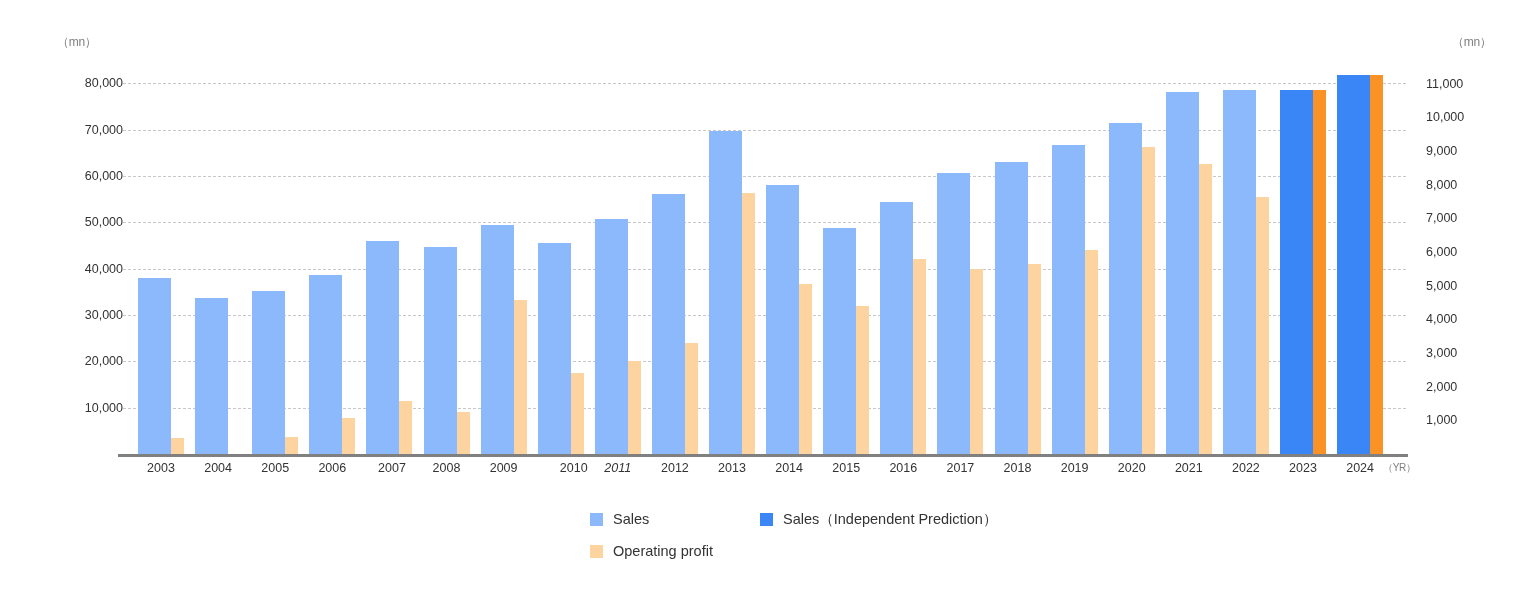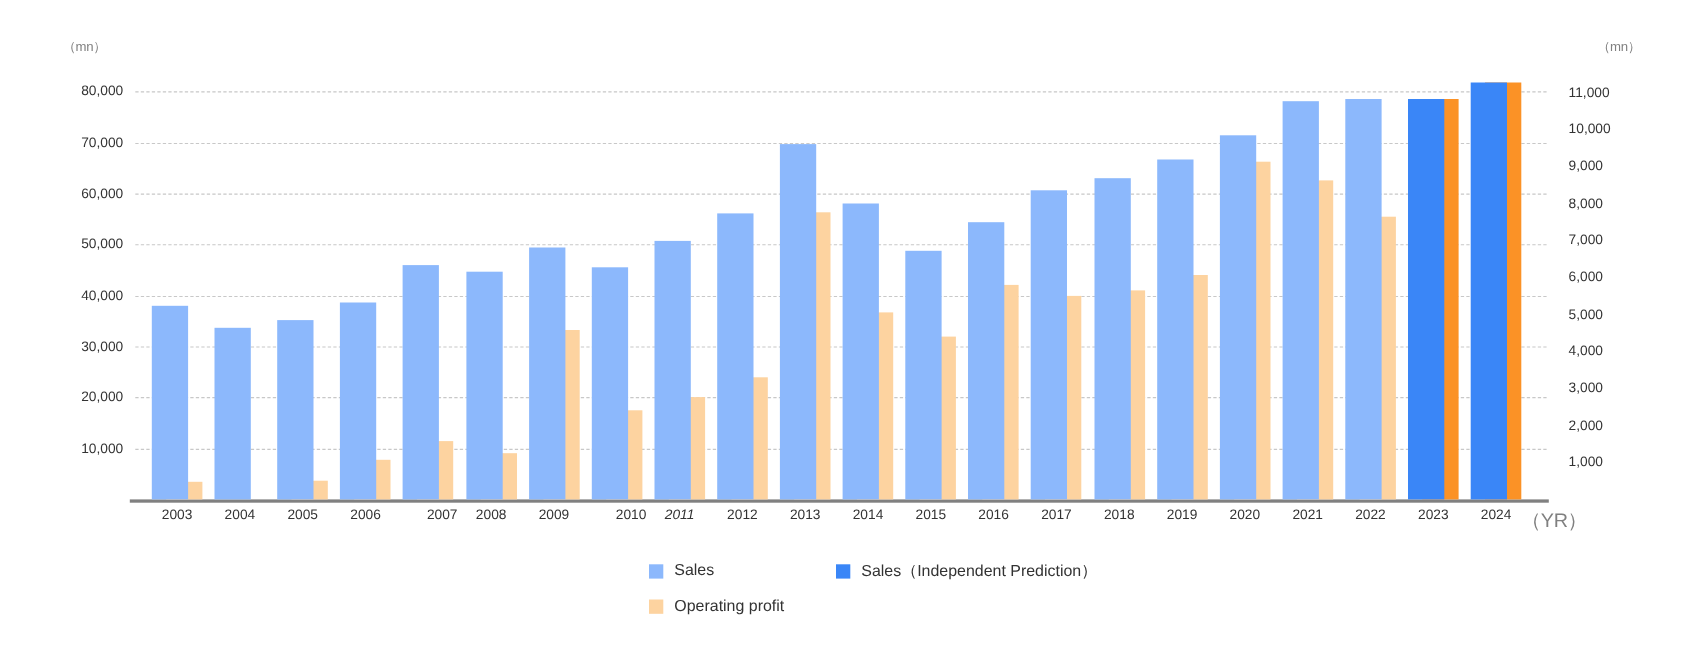--- a/index.html
+++ b/index.html
@@ -41,21 +41,21 @@
     border-top: 1px dashed #c8c8c8;
   }
 
   .axis-label {
     position: absolute;
     font-size: 12.5px;
     color: #333333;
     white-space: nowrap;
     line-height: 1;
   }
-  .axis-label.left  { text-align: left; right: 100%; margin-right: 11px; transform: translateY(-50%); }
+  .axis-label.left  { text-align: left; right: 100%; transform: translateY(-50%); }
   .axis-label.right { text-align: left;  left: 100%;  margin-left: 20px;  transform: translateY(-50%); }
 
   
   #baseline {
     position: absolute;
     left: 118px;
     top: 454px;
     width: 1290px;
     height: 3px;
     background: #808080;
@@ -80,21 +80,21 @@
     font-size: 12.5px;
     color: #333333;
     text-align: center;
     white-space: nowrap;
     transform: translateX(-50%);
   }
   #xunit {
     position: absolute;
     top: 461px;
     left: 1383px;
-    font-size: 18px;
+    font-size: 10px;
     color: #808080;
     letter-spacing: -0.3px;
     white-space: nowrap;
   }
 
   
   #legend {
     position: absolute;
     left: 590px;
     top: 503px;
@@ -240,21 +240,21 @@
         </div>
       </div>
   </div>
 
   <div id="baseline"></div>
   <div id="xlabels">
       <div class="xlabel" style="left: 161px;">2003</div>
       <div class="xlabel" style="left: 218.1px;">2004</div>
       <div class="xlabel" style="left: 275.2px;">2005</div>
       <div class="xlabel" style="left: 332.3px;">2006</div>
-      <div class="xlabel" style="left: 402px;">2007</div>
+      <div class="xlabel" style="left: 392px;">2007</div>
       <div class="xlabel" style="left: 446.5px;">2008</div>
       <div class="xlabel" style="left: 503.6px;">2009</div>
       <div class="xlabel" style="left: 560.7px; margin-left: 13px;">2010</div>
       <div class="xlabel" style="left: 617.8px; font-style: italic;">2011</div>
       <div class="xlabel" style="left: 674.9px;">2012</div>
       <div class="xlabel" style="left: 732px;">2013</div>
       <div class="xlabel" style="left: 789.1px;">2014</div>
       <div class="xlabel" style="left: 846.2px;">2015</div>
       <div class="xlabel" style="left: 903.3px;">2016</div>
       <div class="xlabel" style="left: 960.4px;">2017</div>

